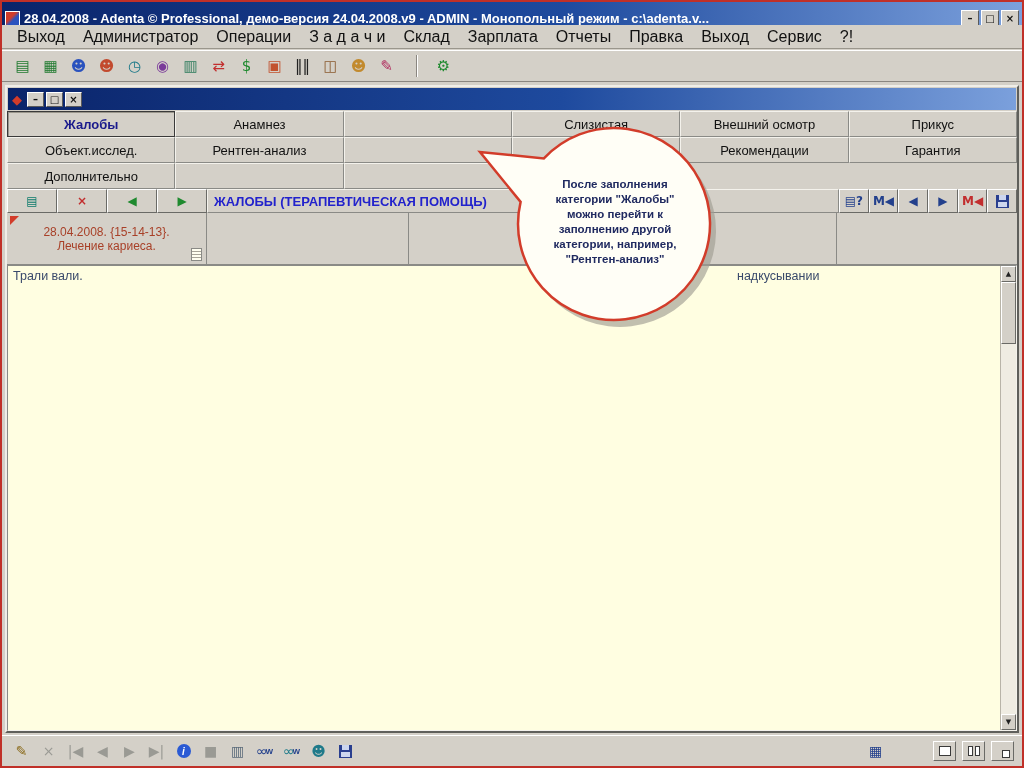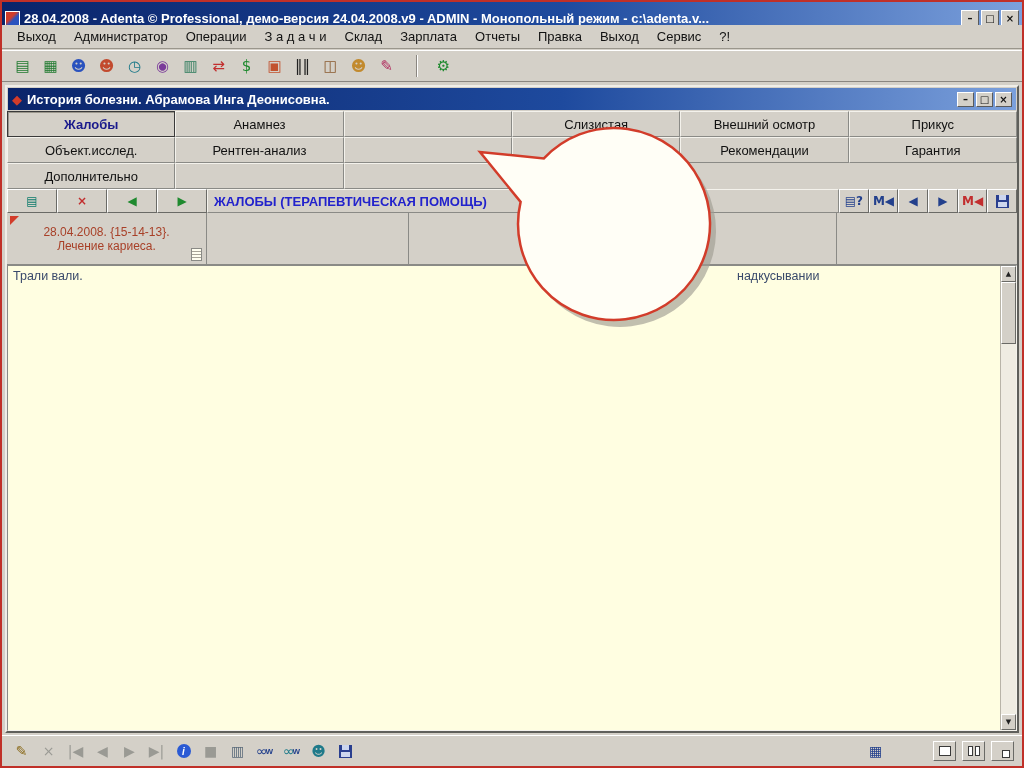--- a/index.html
+++ b/index.html
@@ -15,21 +15,21 @@
     border:1px solid #fff; flex:0 0 auto; }
   .title-text { flex:1; color:#fff; font-weight:bold; font-size:13px; white-space:nowrap; overflow:hidden; }
   .cap-btn { width:18px; height:16px; background:#d4d0c8; border:1px solid;
     border-color:#fff #5a5a5a #5a5a5a #fff; font-size:10px; font-weight:bold; line-height:13px;
     text-align:center; color:#111; font-family:"DejaVu Sans", sans-serif; }
   .cap-group { display:flex; gap:2px; }
 
   
   .menubar { position:absolute; left:0; top:23px; right:0; height:24px; background:#d4d0c8;
     border-bottom:1px solid #9a968c; display:flex; align-items:center; padding:0 6px; }
-  .menu-item { padding:3px 9px; font-size:13px; color:#111;text-align:center; }
+  .menu-item { padding:3px 9px; font-size:16px; color:#111;text-align:center; }
 
   
   .toolbar { position:absolute; left:0; top:48px; right:0; height:32px; background:#d4d0c8;
     border-top:1px solid #fff; border-bottom:1px solid #8a8680;
     display:flex; align-items:center; padding:0 8px; gap:3px; }
   .tb-btn { width:25px; height:25px; background:transparent; border:1px solid transparent;
     display:flex; align-items:center; justify-content:center; }
   .tb-glyph { font-family:"DejaVu Sans", sans-serif; font-size:15px; line-height:1; }
   .tb-sep { width:2px; height:22px; border-left:1px solid #8a8680; border-right:1px solid #fff; margin:0 10px 0 14px; }
 
@@ -190,21 +190,20 @@
       <span class="tb-sep"></span>
       <button class="tb-btn">
         <span class="tb-glyph" style="color: rgb(31, 138, 47);">⚙</span>
       </button>
     </div>
 
   <div class="child">
 
     <div class="child-titlebar">
       <span class="child-icon">◆</span>
-      <span class="child-title">История болезни. Абрамова Инга Деонисовна.</span>
       <span class="cap-group">
         <button class="cap-btn small">–</button>
         <button class="cap-btn small">□</button>
         <button class="cap-btn small">×</button>
       </span>
     </div>
 
     <div class="cat-grid">
         <div class="cat-cell sel">Жалобы</div>
         <div class="cat-cell">Анамнез</div>
@@ -347,14 +346,22 @@
         <button class="layout-btn sq3">
           <span class="sq"></span>
         </button>
       </span>
   </div>
 
   <svg class="balloon-svg" width="1024" height="768" viewBox="0 0 1024 768">
     <path d="M 518.6 199.9 L 478 150 L 541.9 156.4 A 96 96 0 1 1 518.6 199.9 Z" transform="translate(6,7)" fill="#a09c92" opacity="0.65" stroke="none"></path>
     <path d="M 518.6 199.9 L 478 150 L 541.9 156.4 A 96 96 0 1 1 518.6 199.9 Z" fill="#fffef6" stroke="#d23c2a" stroke-width="2.5"></path>
   </svg>
+  <div class="balloon-text">
+      <div class="bl-line">После заполнения</div>
+      <div class="bl-line">категории "Жалобы"</div>
+      <div class="bl-line">можно перейти к</div>
+      <div class="bl-line">заполнению другой</div>
+      <div class="bl-line">категории, например,</div>
+      <div class="bl-line">"Рентген-анализ"</div>
+    </div>
 
 </div>
 
 </body></html>

